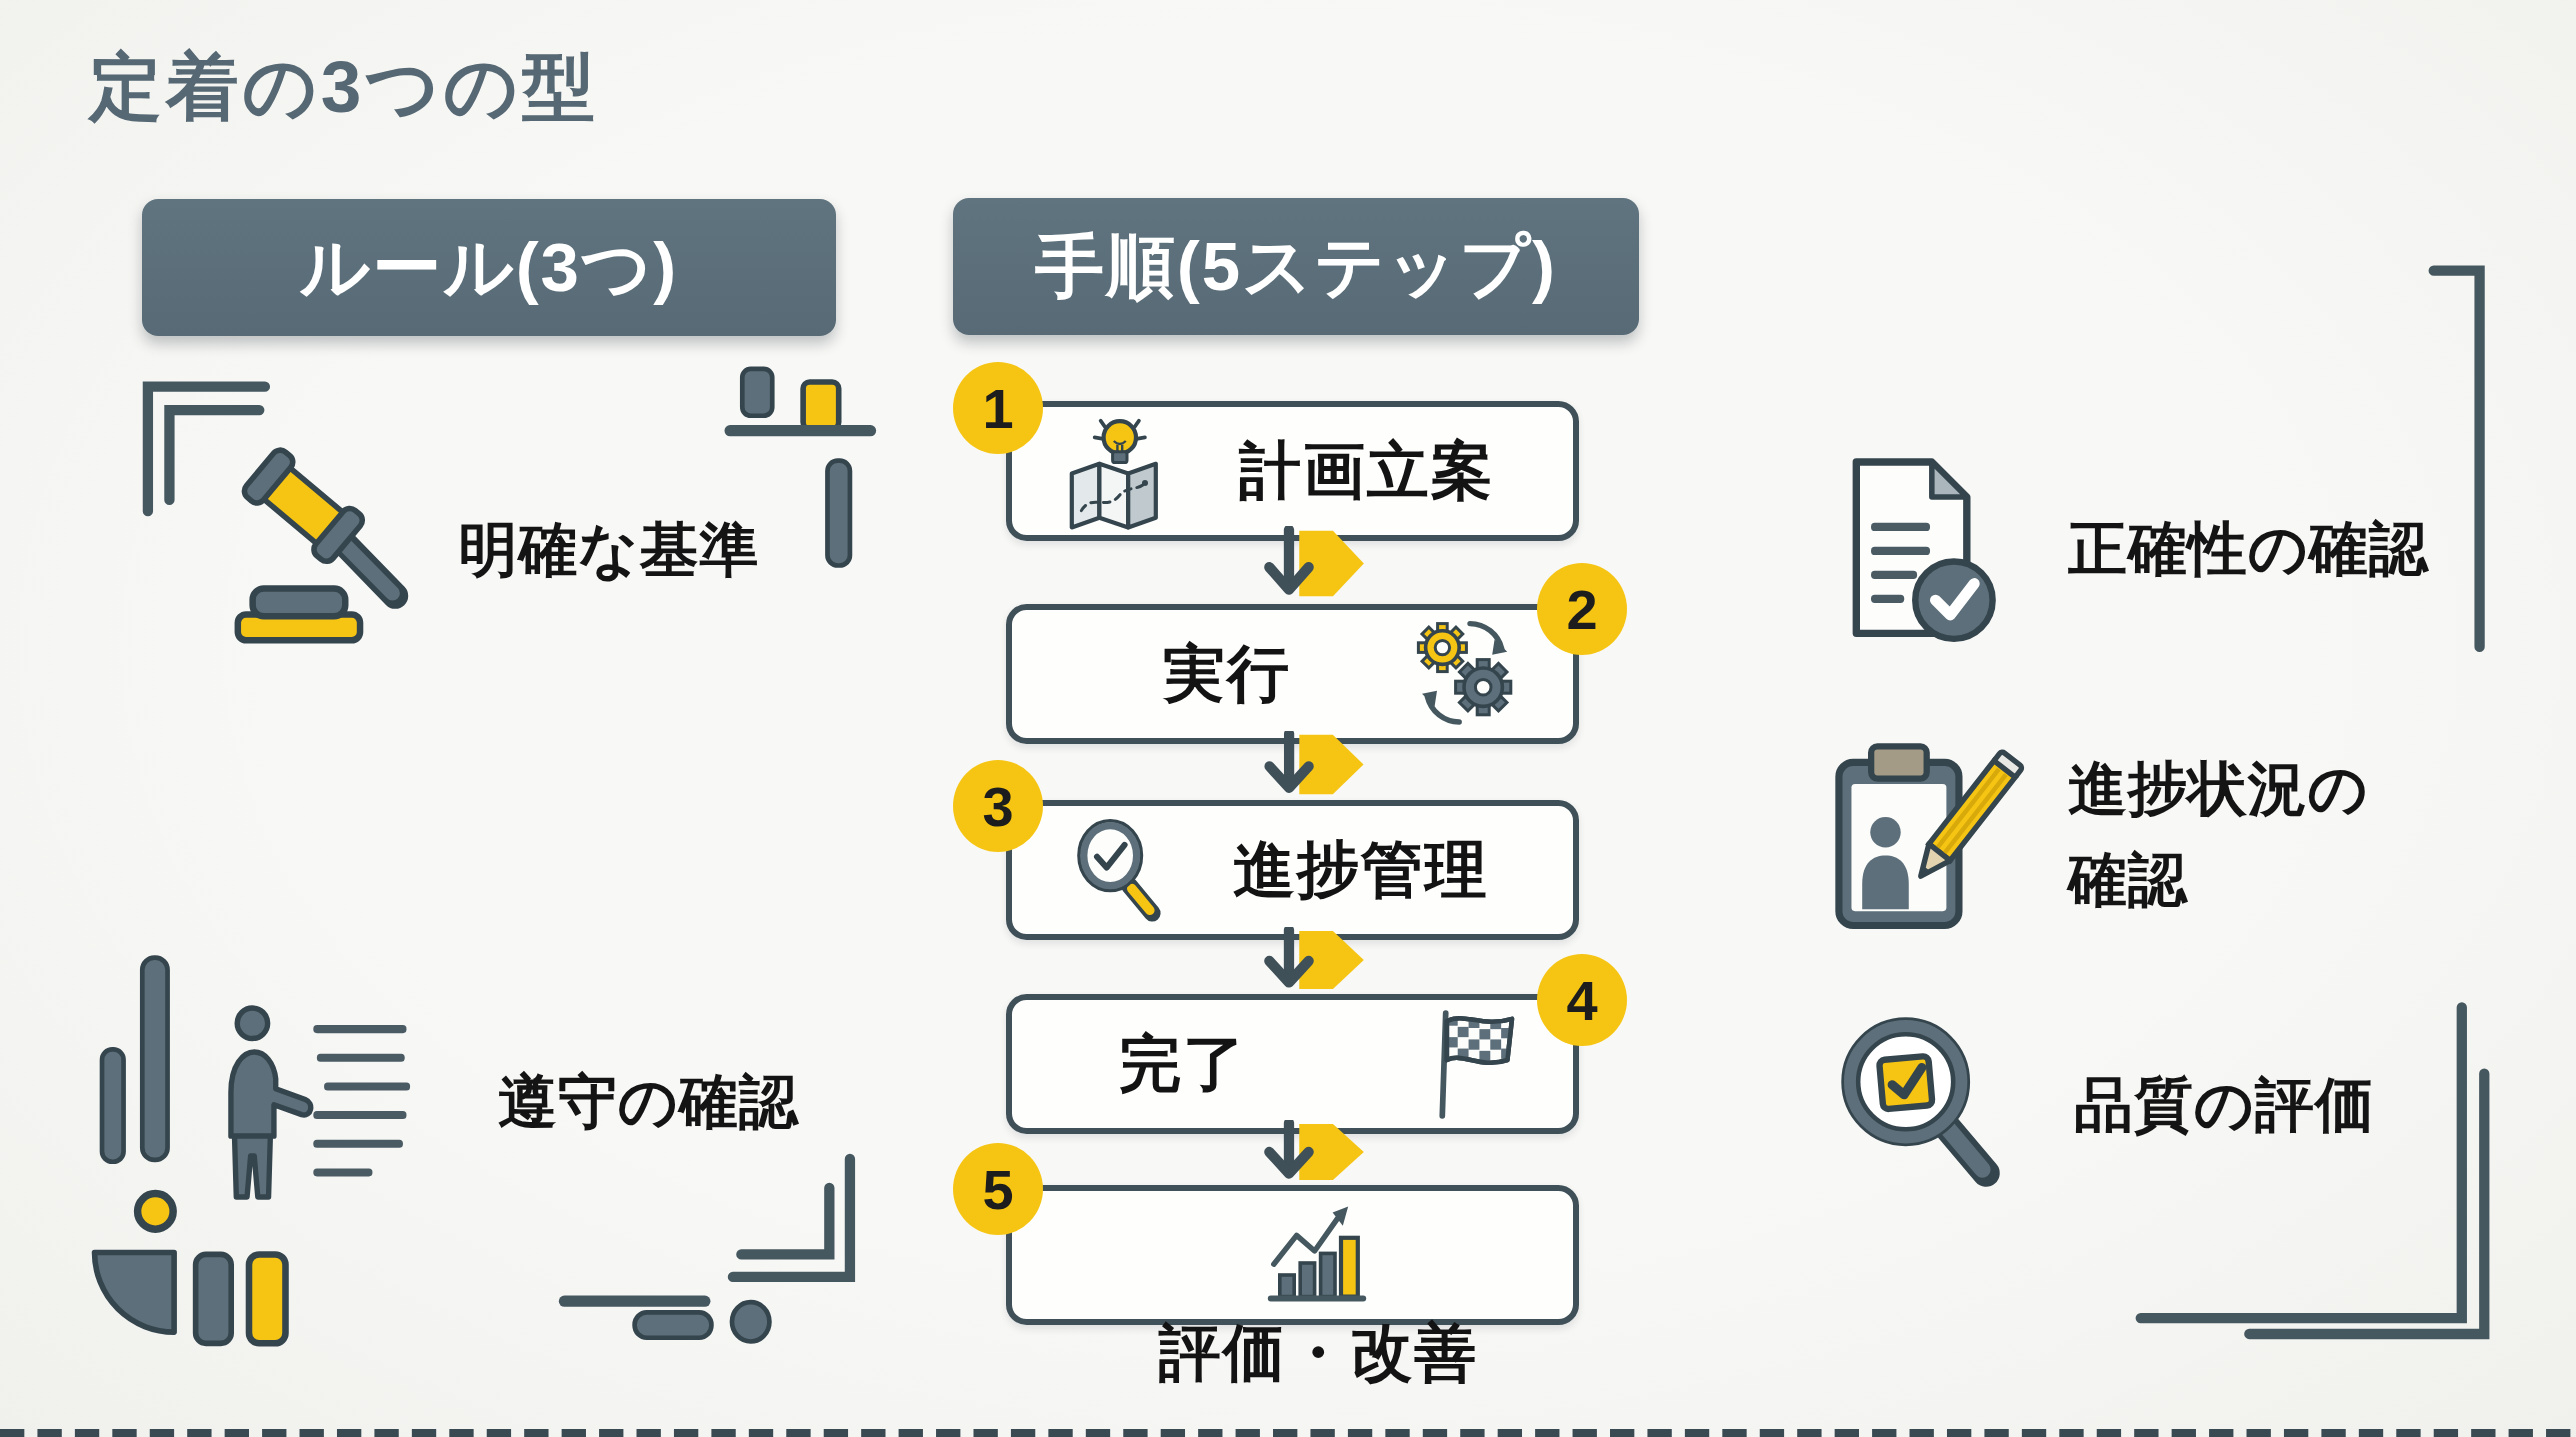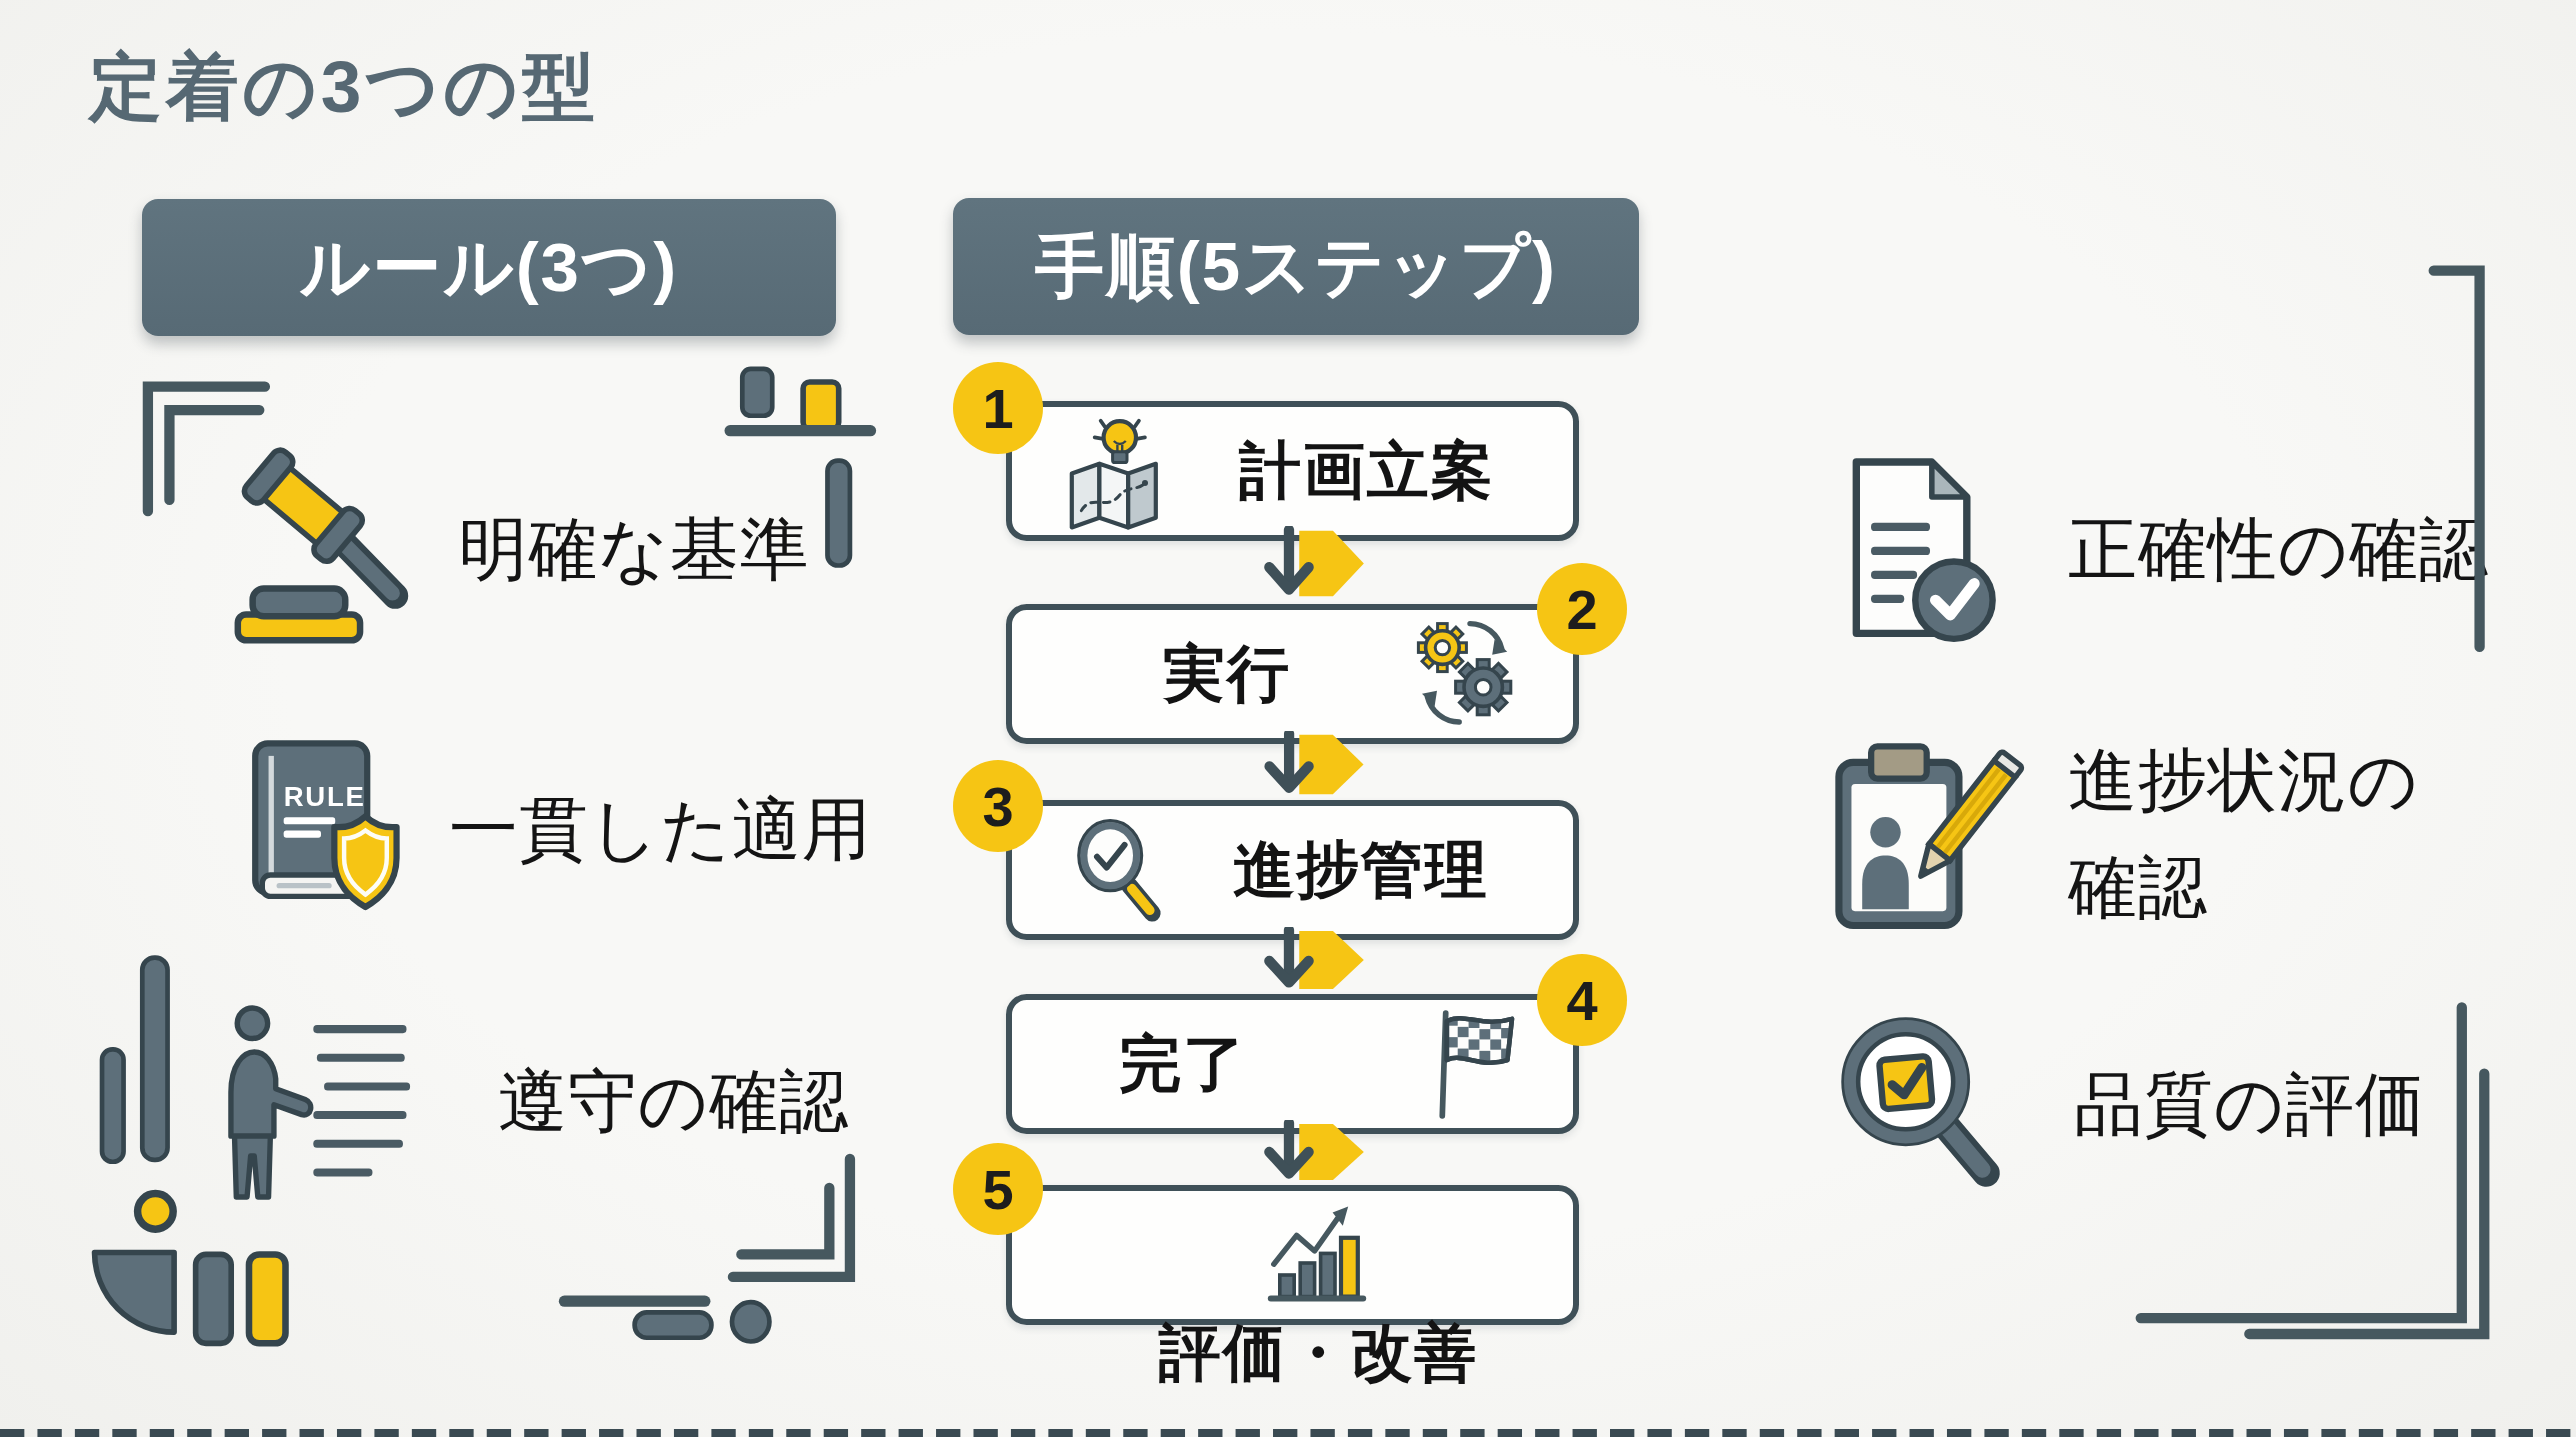--- a/index.html
+++ b/index.html
@@ -22,21 +22,21 @@
     display:flex;align-items:center;justify-content:center;
     color:#ffffff;font-size:69px;font-weight:800;letter-spacing:1.9px;
     box-shadow:0 7.5px 13px rgba(50,62,70,.28);
   }
   .header-rules{left:142px;top:199px;width:694px;}
   .header-steps{left:953px;top:198px;width:686px;}
   .header-checks{left:1747px;top:200px;width:690px;}
 
   .item-row{position:absolute;display:flex;align-items:center;}
   .item-label{
-    font-size:69px;font-weight:400;color:#141414;letter-spacing:0.9px;
+    font-size:59px;font-weight:700;color:#141414;letter-spacing:0.9px;
     line-height:1.55;white-space:nowrap;
   }
   .row-l1{left:223px;top:438px;height:225px;}
   .row-l2{left:232px;top:725px;height:211px;}
   .row-l3{left:213px;top:990px;height:225px;gap:38px;}
   .row-r1{left:1825px;top:447px;height:206px;}
   .row-r2{left:1821px;top:732px;height:206px;}
   .row-r3{left:1825px;top:1000px;height:211px;}
   .row-l1 .item-label{margin-left:22.5px;}
   .row-l2 .item-label{margin-left:39px;}
@@ -93,34 +93,20 @@
       <line x1="120" y1="97" x2="183" y2="161" stroke="#5d6f7a" stroke-width="16" stroke-linecap="round"></line>
       <g transform="rotate(40 86 66)">
         <rect x="48" y="44" width="78" height="44" fill="#f6c514" stroke="#35454d" stroke-width="6"></rect>
         <rect x="26" y="34" width="24" height="64" rx="9" fill="#5d6f7a" stroke="#35454d" stroke-width="6"></rect>
         <rect x="124" y="34" width="24" height="64" rx="9" fill="#5d6f7a" stroke="#35454d" stroke-width="6"></rect>
       </g>
     </svg>
     <span class="item-label">明確な基準</span>
   </div>
 
-  <div class="item-row row-l2">
-    <svg width="178" height="200" viewBox="0 0 200 225">
-      <rect x="26" y="14" width="126" height="168" rx="14" fill="#5d6f7a" stroke="#35454d" stroke-width="7"></rect>
-      <line x1="44" y1="28" x2="44" y2="166" stroke="#e8ecee" stroke-width="6" opacity="0.85"></line>
-      <text x="58" y="84" font-size="31" font-weight="bold" fill="#ffffff" letter-spacing="2" font-family="Liberation Sans, sans-serif">RULE</text>
-      <rect x="58" y="97" width="58" height="8" rx="3" fill="#ffffff"></rect>
-      <rect x="58" y="112" width="42" height="8" rx="3" fill="#ffffff"></rect>
-      <rect x="34" y="162" width="112" height="24" rx="9" fill="#f4f4f2" stroke="#35454d" stroke-width="6"></rect>
-      <rect x="50" y="171" width="62" height="6" rx="3" fill="#b9c2c7"></rect>
-      <path d="M150,96 C162,107 175,109 185,108 L185,143 C185,172 166,189 150,198 C134,189 115,172 115,143 L115,108 C125,109 138,107 150,96 Z" fill="#f6c514" stroke="#35454d" stroke-width="7" stroke-linejoin="round"></path>
-      <path d="M150,112 C159,119 168,121 174,121 L174,143 C174,164 160,177 150,184 C140,177 126,164 126,143 L126,121 C132,121 141,119 150,112 Z" fill="none" stroke="#fdfdf6" stroke-width="5"></path>
-    </svg>
-    <span class="item-label">一貫した適用</span>
-  </div>
 
   <div class="item-row row-l3">
     <svg width="215" height="206" viewBox="0 0 240 230">
       <circle cx="44" cy="26" r="17" fill="#5d6f7a" stroke="#35454d" stroke-width="6"></circle>
       <path d="M20,103 C20,72 34,58 46,58 C58,58 68,70 70,88 L70,99 L103,111 C113,115 110,131 99,128 L68,117 L68,152 L20,152 Z" fill="#5d6f7a" stroke="#35454d" stroke-width="6" stroke-linejoin="round"></path>
       <path d="M24,152 L64,152 L62,220 L50,220 L46,174 L42,174 L38,220 L26,220 Z" fill="#5d6f7a" stroke="#35454d" stroke-width="6" stroke-linejoin="round"></path>
       <rect x="112" y="28" width="104" height="9" rx="4" fill="#4a5b64"></rect>
       <rect x="116" y="60" width="98" height="9" rx="4" fill="#4a5b64"></rect>
       <rect x="124" y="92" width="96" height="9" rx="4" fill="#4a5b64"></rect>
       <rect x="112" y="124" width="104" height="9" rx="4" fill="#4a5b64"></rect>

